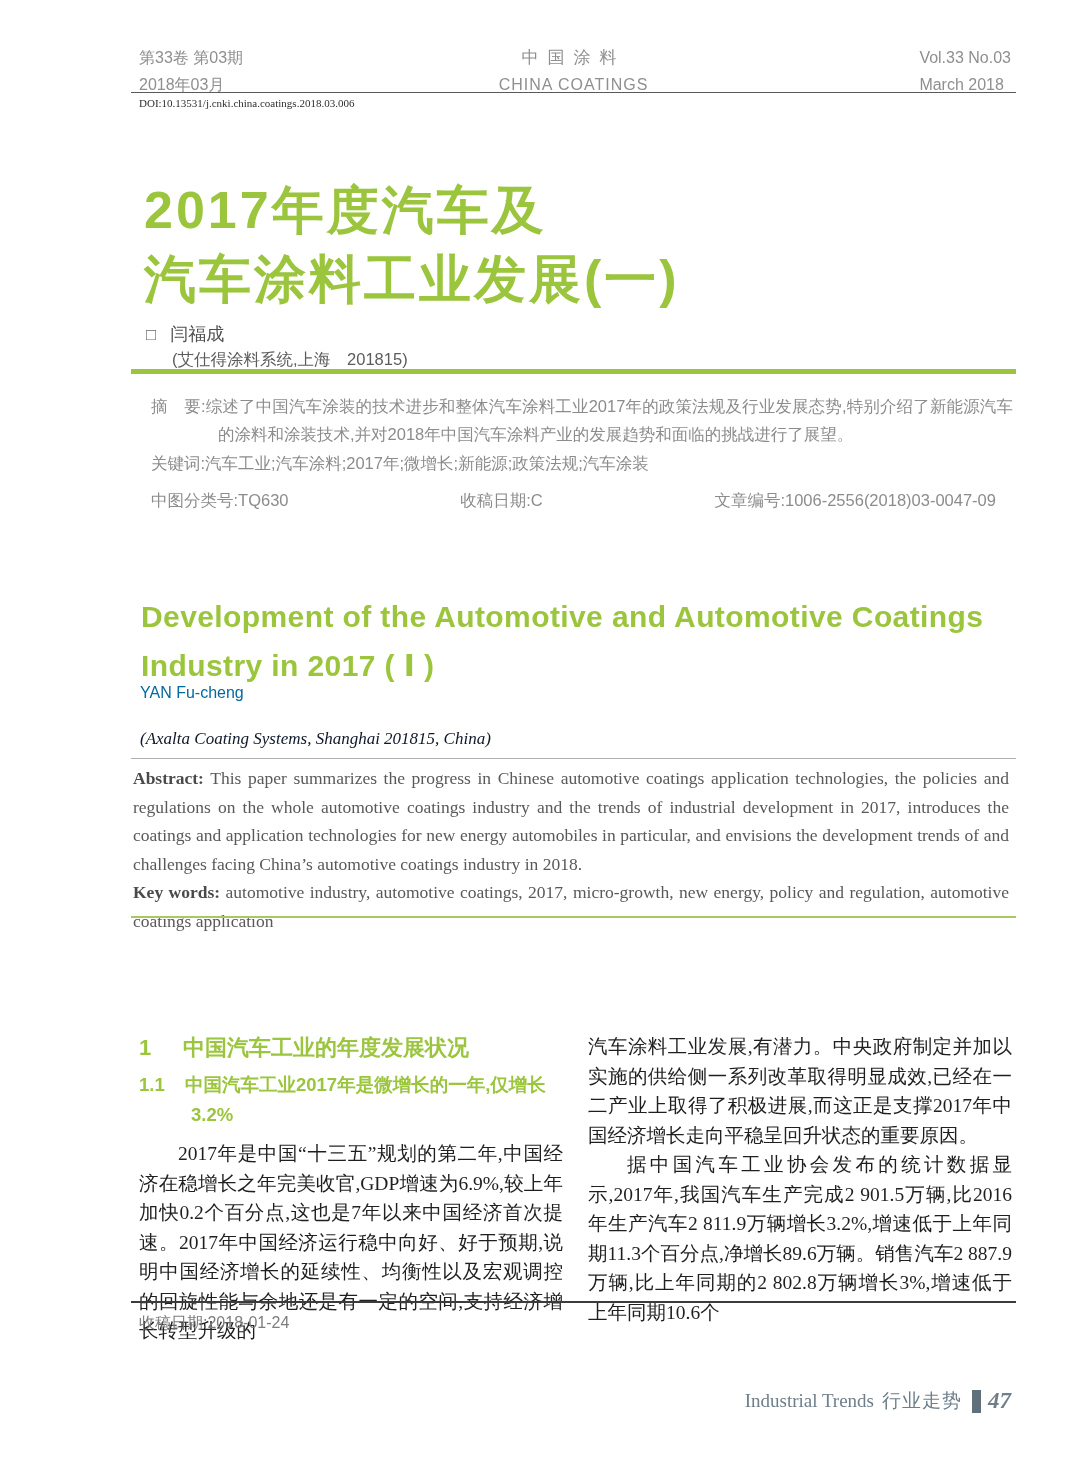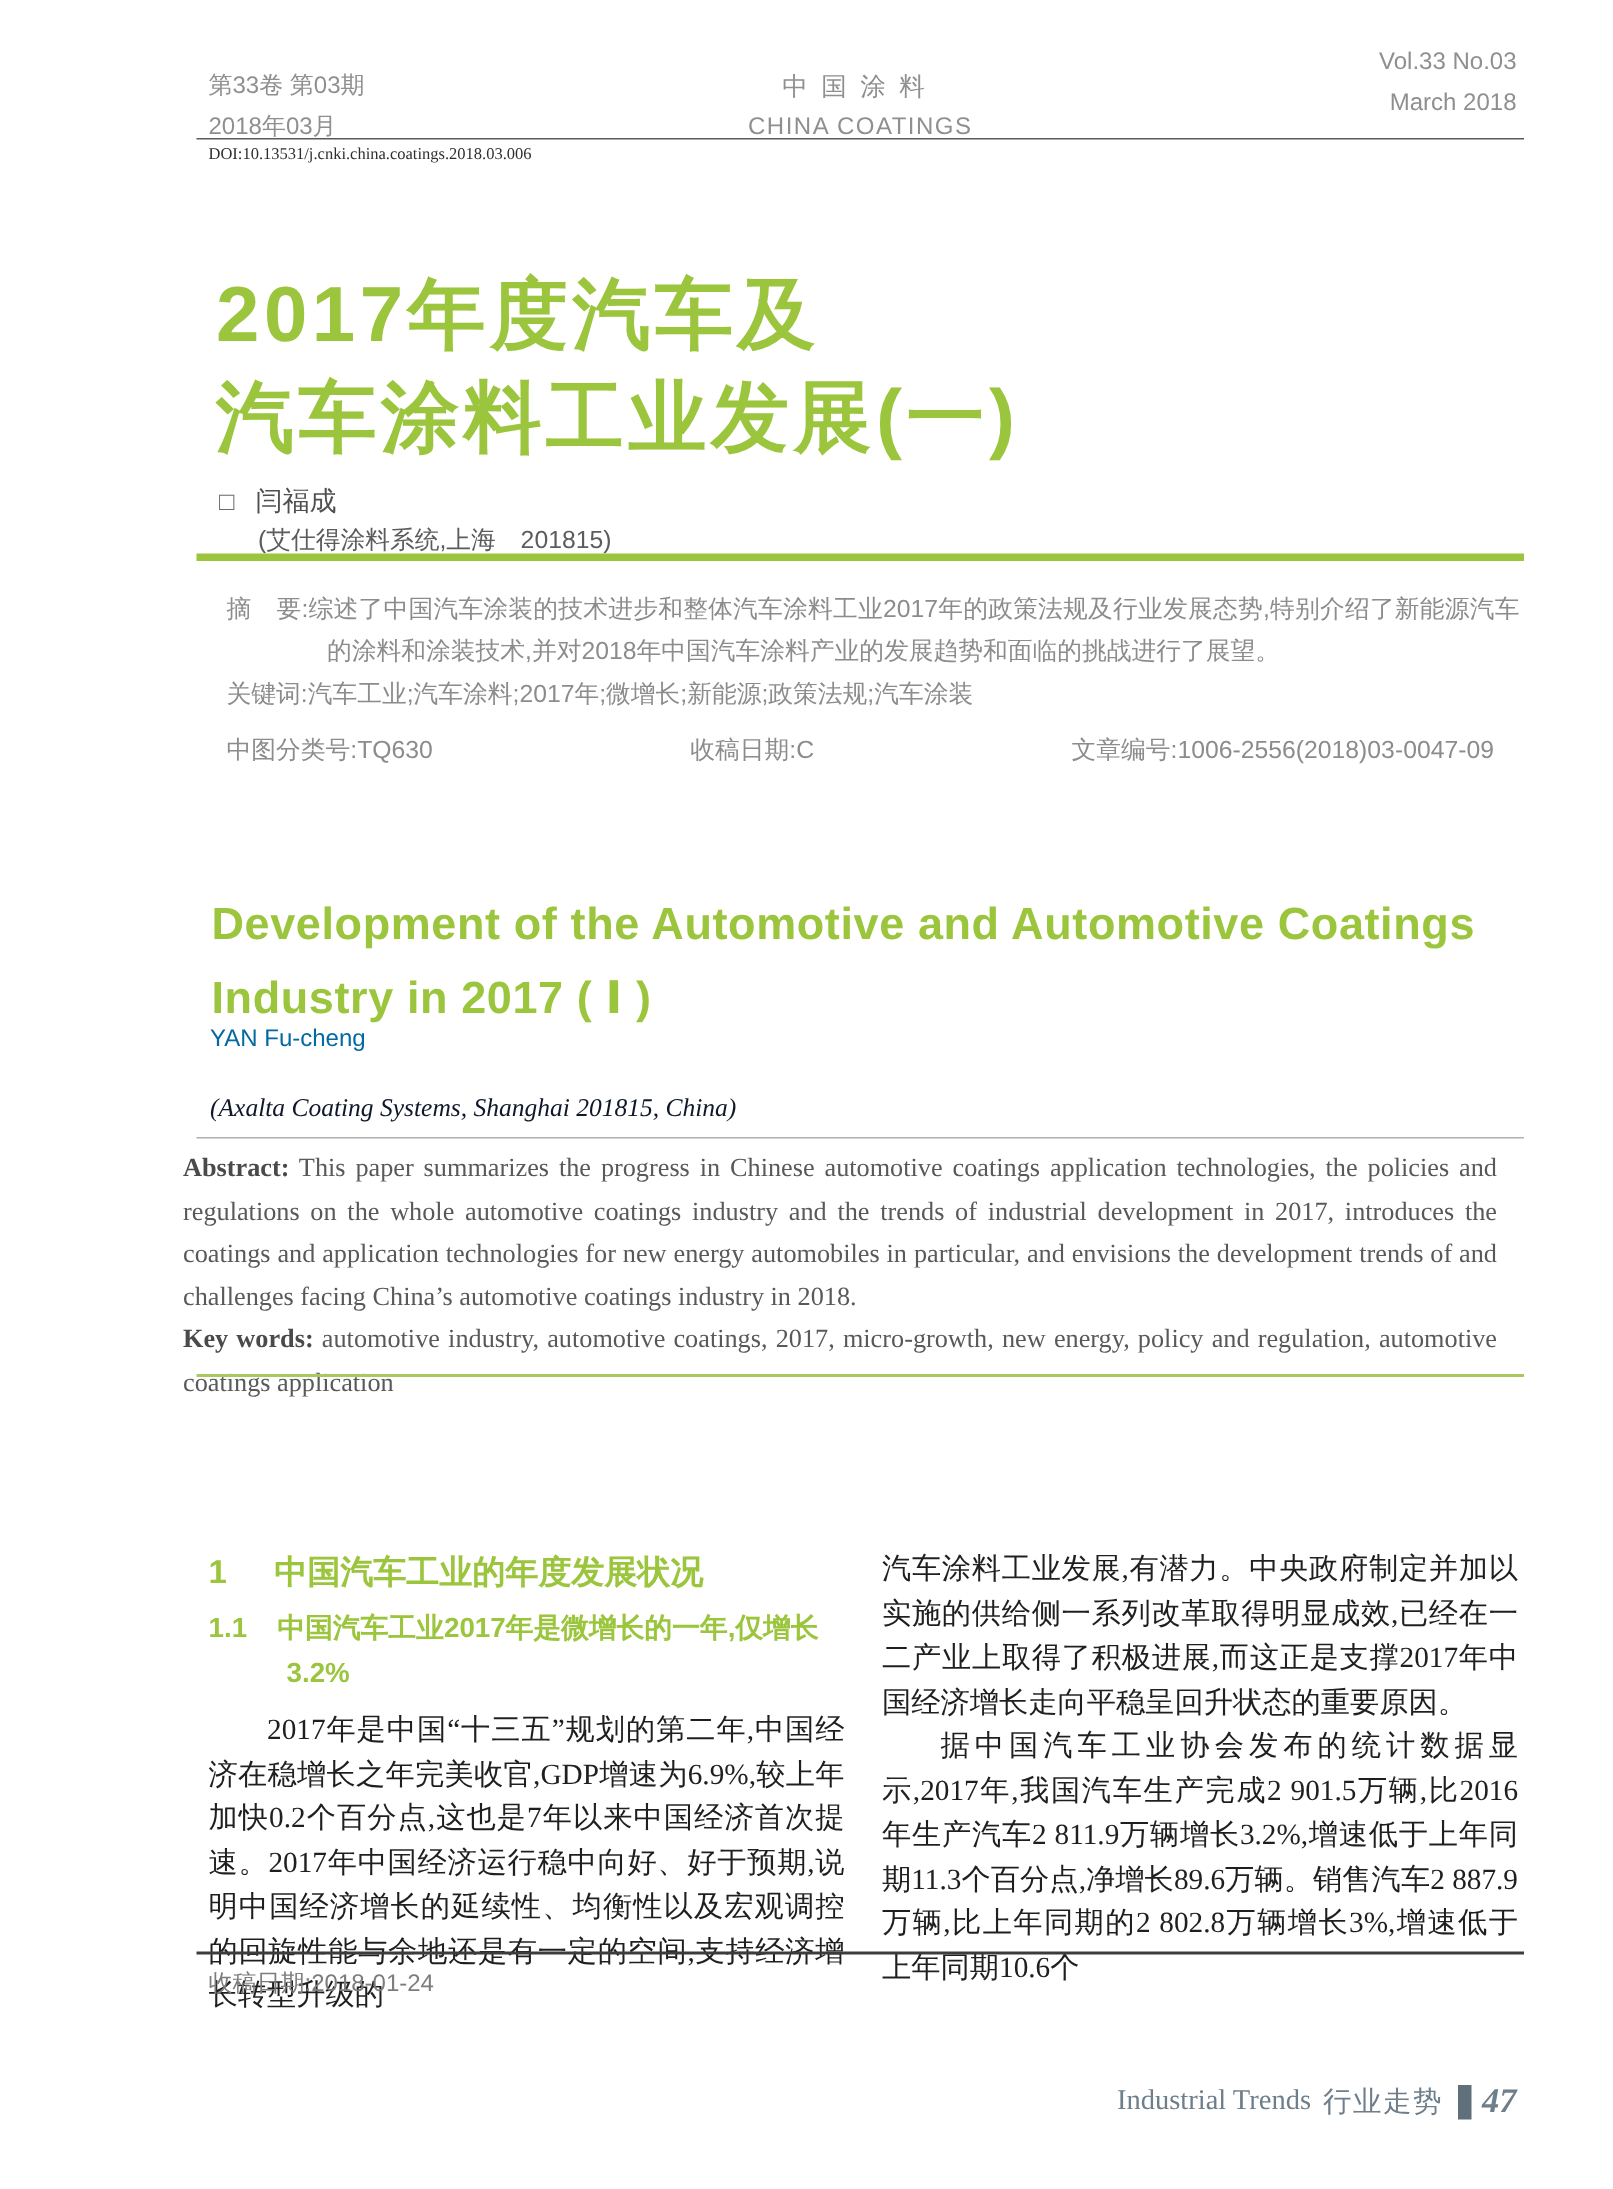--- a/index.html
+++ b/index.html
@@ -12,21 +12,21 @@
     font-family:"Liberation Sans","DejaVu Sans",sans-serif;
     margin-left:36px;
   }
   .serif { font-family:"Liberation Serif","DejaVu Serif",serif; }
 
   
   .mast-left   { position:absolute; left:103px; top:44px; font-size:16px; line-height:27px; color:#8f8f8f; }
   .mast-center { position:absolute; left:0; right:0; top:44px; text-align:center; color:#8f8f8f; }
   .mast-center .cn { font-size:17px; letter-spacing:9px; line-height:27px; }
   .mast-center .en { font-size:16px; letter-spacing:1px; line-height:27px; }
-  .mast-right  { position:absolute; right:100px; top:28px; text-align:right; font-size:16px; line-height:27px; color:#8f8f8f; }
+  .mast-right  { position:absolute; right:100px; top:44px; text-align:left; font-size:16px; line-height:27px; color:#8f8f8f; }
   .mast-rule   { position:absolute; left:95px; top:92px; width:885px; height:0; border-top:1.5px solid #5a5a5a; }
   .doi         { position:absolute; left:103px; top:97px; font-size:11px; color:#2e2e2e; font-family:"Liberation Serif","DejaVu Serif",serif; }
 
   
   .title-cn {
     position:absolute; left:108px; top:176px;
     color:var(--green); font-weight:800; font-size:52px; line-height:69px; letter-spacing:3px;
   }
   .author-cn { position:absolute; left:110px; top:322px; font-size:18px; color:#4f4f4f; }
   .author-cn .box { display:inline-block; margin-right:14px; color:#6a6a6a; font-size:17px; }
@@ -39,21 +39,21 @@
   .abs-cn .kw   { margin-top:1px; }
   .abs-cn .clc-row { display:flex; justify-content:space-between; margin-top:9px; width:845px; }
 
   
   .title-en { position:absolute; left:105px; top:592px; color:var(--green); font-weight:bold; font-size:30px; line-height:49px; letter-spacing:0.4px; }
   .author-en { position:absolute; left:104px; top:684px; font-size:16px; color:#0369a1; }
   .affil-en  { position:absolute; left:104px; top:729px; font-size:17px; color:#0f172a; font-style:italic; }
   .rule-gray { position:absolute; left:95px; top:758px; width:885px; height:0; border-top:1px solid #b0b0b0; }
 
   
-  .abs-en { position:absolute; left:86px; top:764px; width:876px; color:#595959; font-size:17.5px; line-height:28.5px; text-align:justify; }
+  .abs-en { position:absolute; left:97px; top:764px; width:876px; color:#595959; font-size:17.5px; line-height:28.5px; text-align:justify; }
   .abs-en b { color:#4a4a4a; }
   .rule-green-thin { position:absolute; left:95px; top:916px; width:885px; height:0; border-top:2px solid #a9c95e; }
 
   
   .col { position:absolute; top:1032px; }
   .col-left  { left:103px; width:424px; }
   .col-right { left:552px; width:424px; }
   .h1 { color:var(--green); font-weight:bold; font-size:22px; line-height:32px; white-space:nowrap; }
   .h1 .num { display:inline-block; width:44px; }
   .h2 { color:var(--green); font-weight:bold; font-size:18.5px; line-height:30px; margin-top:6px; white-space:nowrap; }

